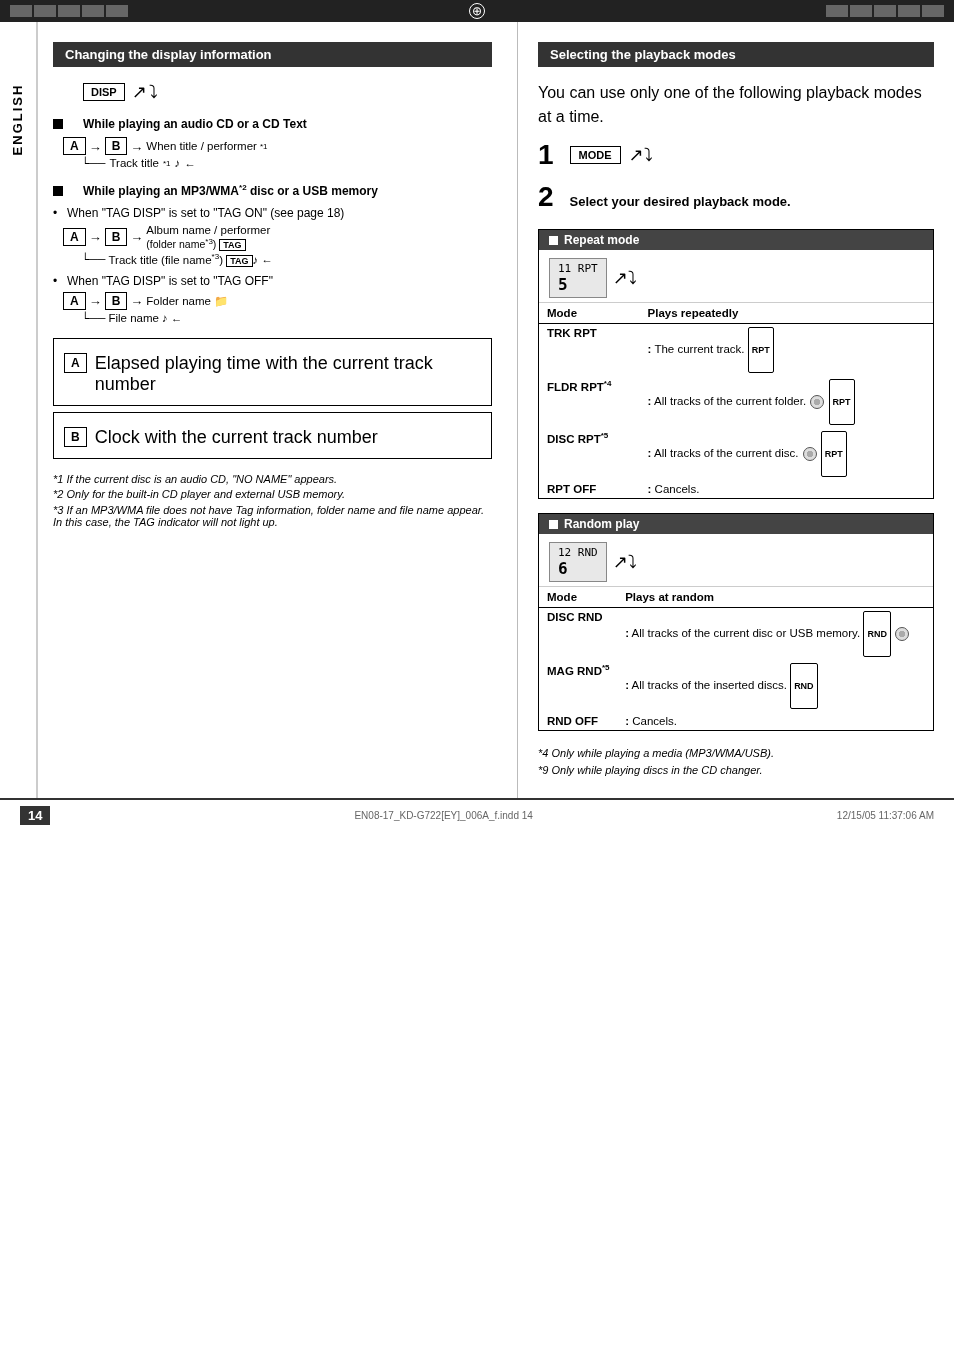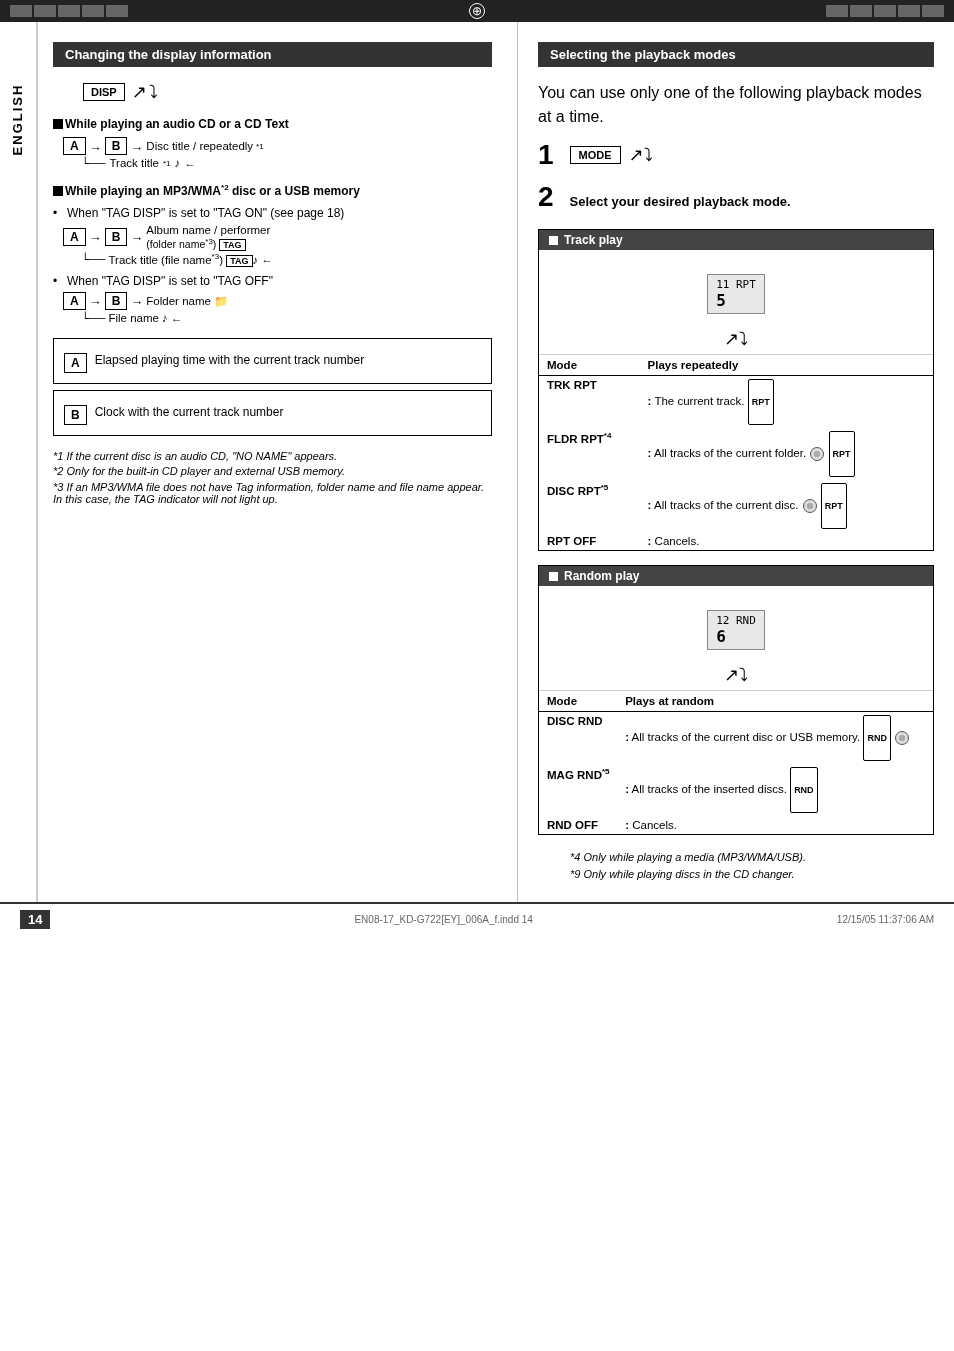--- a/index.html
+++ b/index.html
@@ -70,21 +70,21 @@
       margin-left: 2px;
     }
 
     
     .sub-section {
       font-weight: bold;
       font-size: 12px;
       margin: 12px 0 6px 0;
       display: flex;
       align-items: center;
-      gap: 2px;
+      gap: 20px;
     }
 
     .black-square {
       display: inline-block;
       width: 10px;
       height: 10px;
       background: #000;
     }
 
     
@@ -140,21 +140,21 @@
 
     .box-indicator {
       border: 1.5px solid #000;
       padding: 2px 6px;
       font-weight: bold;
       font-size: 12px;
       white-space: nowrap;
     }
 
     .box-desc {
-      font-size: 12px;
+      font-size: 18px;
     }
 
     
     .footnote-section {
       margin-top: 14px;
       font-size: 11px;
     }
 
     .footnote-item {
       margin-bottom: 3px;
@@ -194,26 +194,25 @@
       color: #fff;
       padding: 3px 10px;
       font-weight: bold;
       font-size: 12px;
       display: flex;
       align-items: center;
       gap: 6px;
     }
 
     .play-section-diagram {
-      padding: 24px 10px 4px 10px;
-      display: flex;
-      align-items: center;
-      gap: 14px;
+      padding: 8px 10px 4px 10px;
+      display: flex;
+      align-items: center;
+      gap: 6px;
       border-bottom: 1px solid #ccc;
-      flex-direction: column;
     }
 
     
     .mode-table {
       width: 100%;
       border-collapse: collapse;
       font-size: 11.5px;
     }
 
     .mode-table th {
@@ -331,21 +330,20 @@
       padding-right: 4px;
     }
 
     sup { font-size: 8px; }
 
     .footnotes-right {
       margin-top: 12px;
       font-size: 11px;
       font-style: italic;
       line-height: 1.5;
-      margin-left: 32px;
     }
 
     .page-footer {
       border-top: 2px solid #333;
       display: flex;
       align-items: center;
       justify-content: space-between;
       padding: 6px 20px;
     }
 
@@ -399,21 +397,21 @@
     <div class="sub-section">
       <span class="black-square"></span>
       <span>While playing an audio CD or a CD Text</span>
     </div>
 
     <div class="flow-row">
       <span class="box-label">A</span>
       <span class="arrow">→</span>
       <span class="box-label">B</span>
       <span class="arrow">→</span>
-      <span>Disc title / repeatedly</span>
+      <span>When title / performer</span>
       <sup>*1</sup>
     </div>
     <div style="margin-left: 28px; margin-bottom:8px; font-size:11.5px; display:flex; align-items:center; gap:4px;">
       <span>└──</span>
       <span>Track title</span>
       <sup>*1</sup>
       <span>♪</span>
       <span>←</span>
     </div>
 
@@ -510,21 +508,21 @@
     
     <div style="display:flex; align-items:baseline; margin-bottom:10px; gap:8px;">
       <div class="step-number">2</div>
       <div class="step-2-label">Select your desired playback mode.</div>
     </div>
 
     
     <div class="play-section">
       <div class="play-section-title">
         <span style="display:inline-block;width:9px;height:9px;background:#fff;"></span>
-        <span>Track play</span>
+        <span>Repeat mode</span>
       </div>
       <div class="play-section-diagram">
         <div class="rpt-display">
           <span>11  RPT</span><br>
           <span style="font-size:16px; font-weight:bold;">5</span>
         </div>
         <span style="font-size:18px;">↗⤵</span>
       </div>
       <table class="mode-table">
         <thead>

